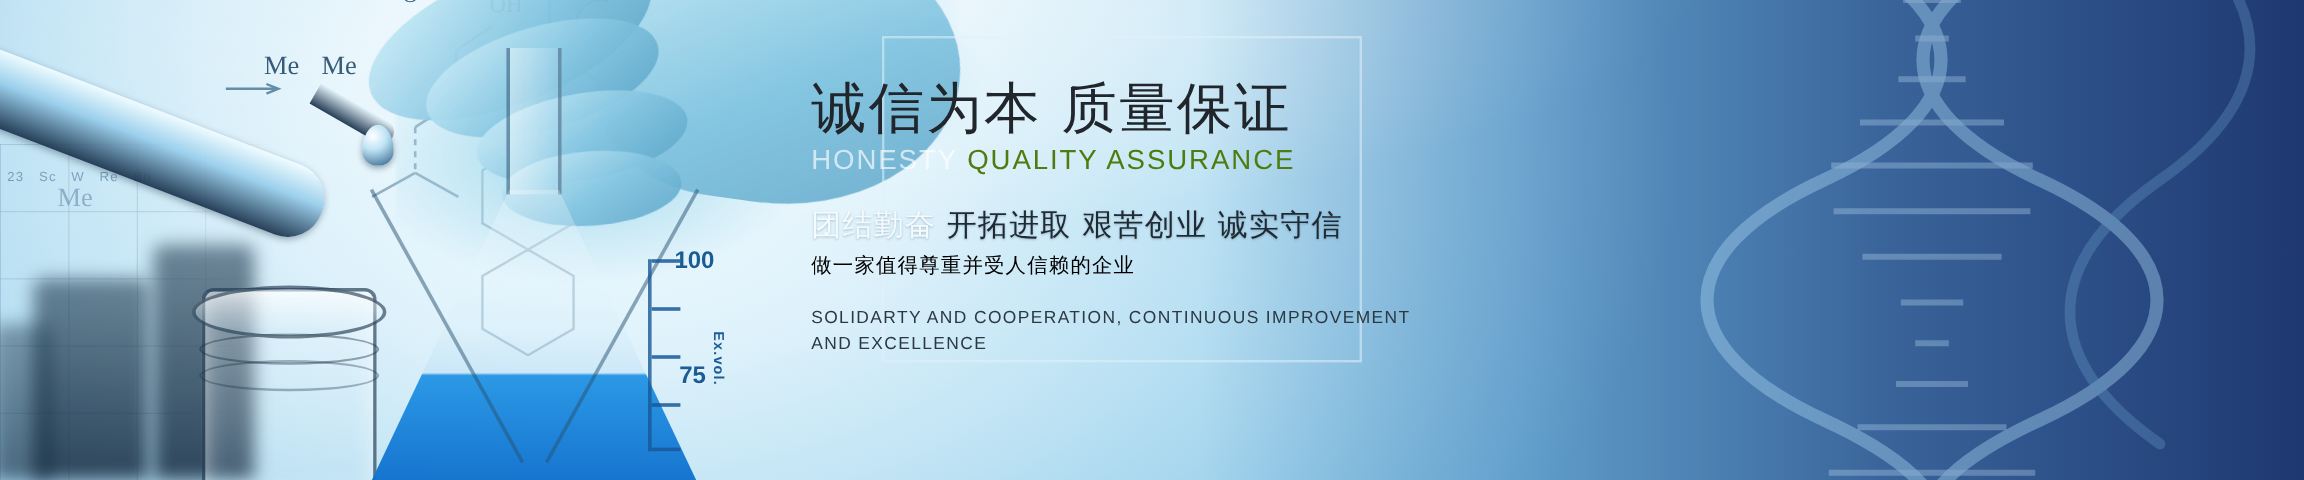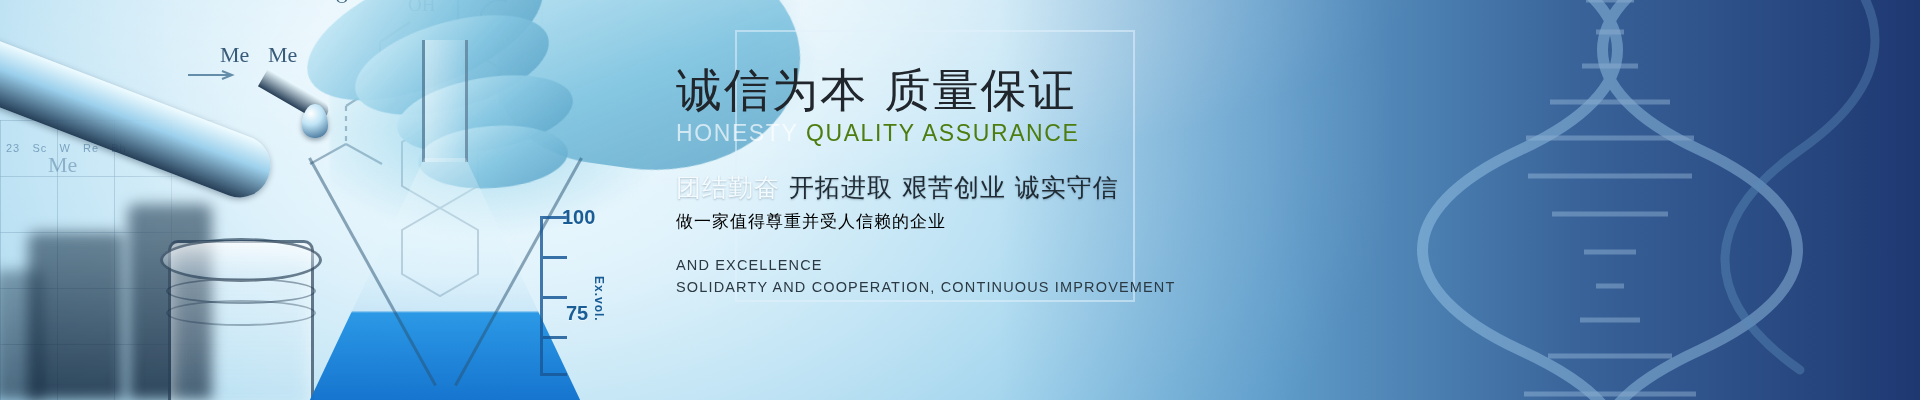--- a/index.html
+++ b/index.html
@@ -375,19 +375,19 @@
       <span class="dim">HONESTY </span><span class="bright">QUALITY ASSURANCE</span>
     </div>
 
     <div class="slogan">
       <span>团结勤奋 </span><span class="dark">开拓进取 </span><span class="dark">艰苦创业 </span><span class="dark">诚实守信</span>
     </div>
 
     <div class="tagline">做一家值得尊重并受人信赖的企业</div>
 
     <div class="foot-en">
+      <div>SOLIDARTY AND COOPERATION, CONTINUOUS  IMPROVEMENT</div>
       <div>AND EXCELLENCE</div>
-      <div>SOLIDARTY AND COOPERATION, CONTINUOUS  IMPROVEMENT</div>
     </div>
 
   </div>
 
 </div>
 
 </body></html>

